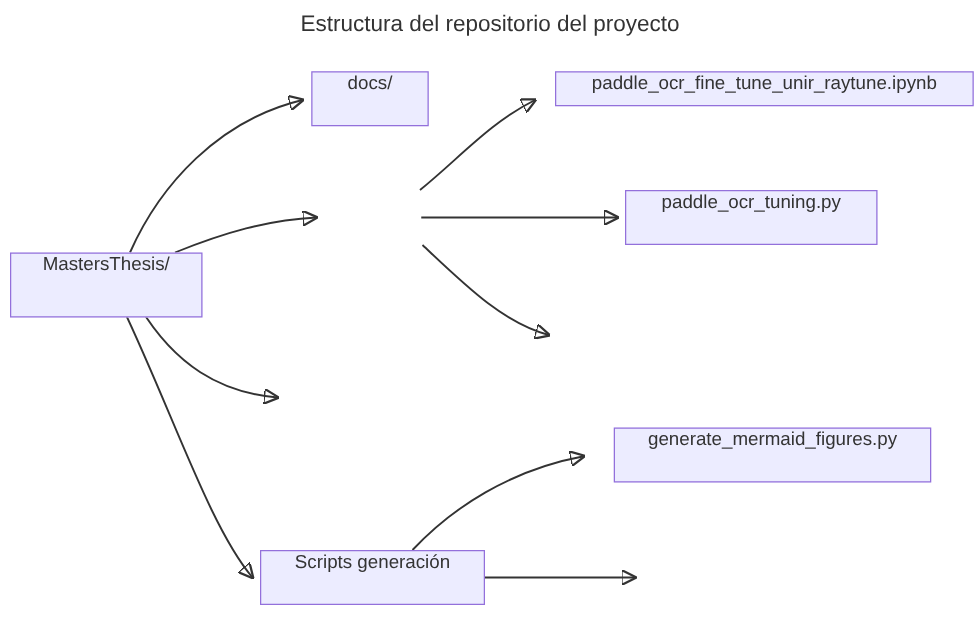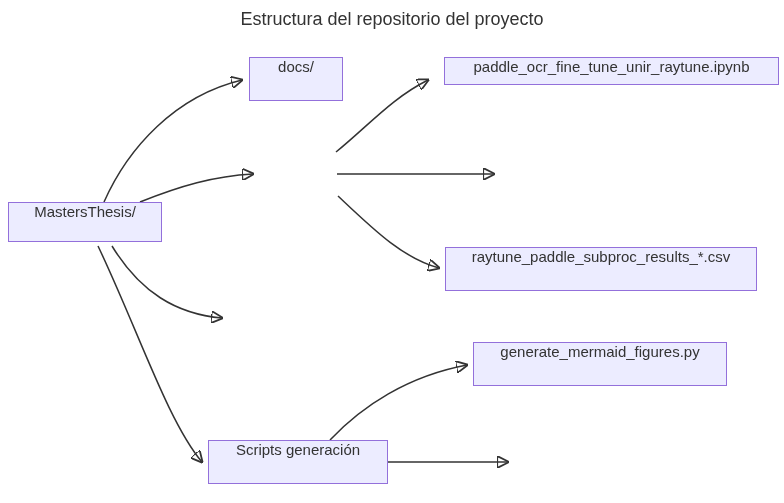--- a/index.html
+++ b/index.html
@@ -27,28 +27,28 @@
     border:1px solid var(--node-border,#9370DB);
     color:var(--text,#333333);
     font-size:15px;
     display:flex;
     align-items:flex-start;
     justify-content:center;
     text-align:center;
     white-space:nowrap;
   }
   
-  .n-root        {left:8px;  top:202px; width:154px; height:40px;}
+  .n-root        {left:8px;  top:202px; width:154px; height:52px;}
   .n-docs        {left:249px;top:57px;  width:94px;  height:44px;}
   .n-ipynb       {left:433px;top:57px;  width:335px; height:28px;margin-left:11px;}
   .n-src         {left:259px;top:152px; width:78px;  height:44px;}
   .n-tuning      {left:500px;top:152px; width:202px; height:44px;}
   .n-csv         {left:445px;top:247px; width:312px; height:44px;}
   .n-instructions{left:228px;top:297px; width:140px; height:44px;}
-  .n-generate    {left:473px;top:342px; width:254px; height:44px;}
+  .n-generate    {left:491px;top:342px; width:254px; height:44px;}
   .n-scripts     {left:208px;top:440px; width:180px; height:44px;}
   .n-apply       {left:514px;top:440px; width:168px; height:44px;}
 </style>
 </head>
 <body>
 
 <div id="canvas" style="--bg: #ffffff; --node-fill: #ECECFF; --node-border: #9370DB; --edge: #333333; --text: #333333;">
 
   <div class="diagram-title">Estructura del repositorio del proyecto</div>
 
@@ -71,22 +71,22 @@
 
   <div class="node n-root">
     <span>MastersThesis/</span>
   </div>
   <div class="node n-docs">
     <span>docs/</span>
   </div>
   <div class="node n-ipynb">
     <span>paddle_ocr_fine_tune_unir_raytune.ipynb</span>
   </div>
-  <div class="node n-csv">
-    <span>raytune_paddle_subproc_results_*.csv</span>
+  <div class="node n-tuning">
+    <span>paddle_ocr_tuning.py</span>
   </div>
   <div class="node n-generate">
     <span>generate_mermaid_figures.py</span>
   </div>
   <div class="node n-scripts">
     <span>Scripts generación</span>
   </div>
 
 </div>
 

